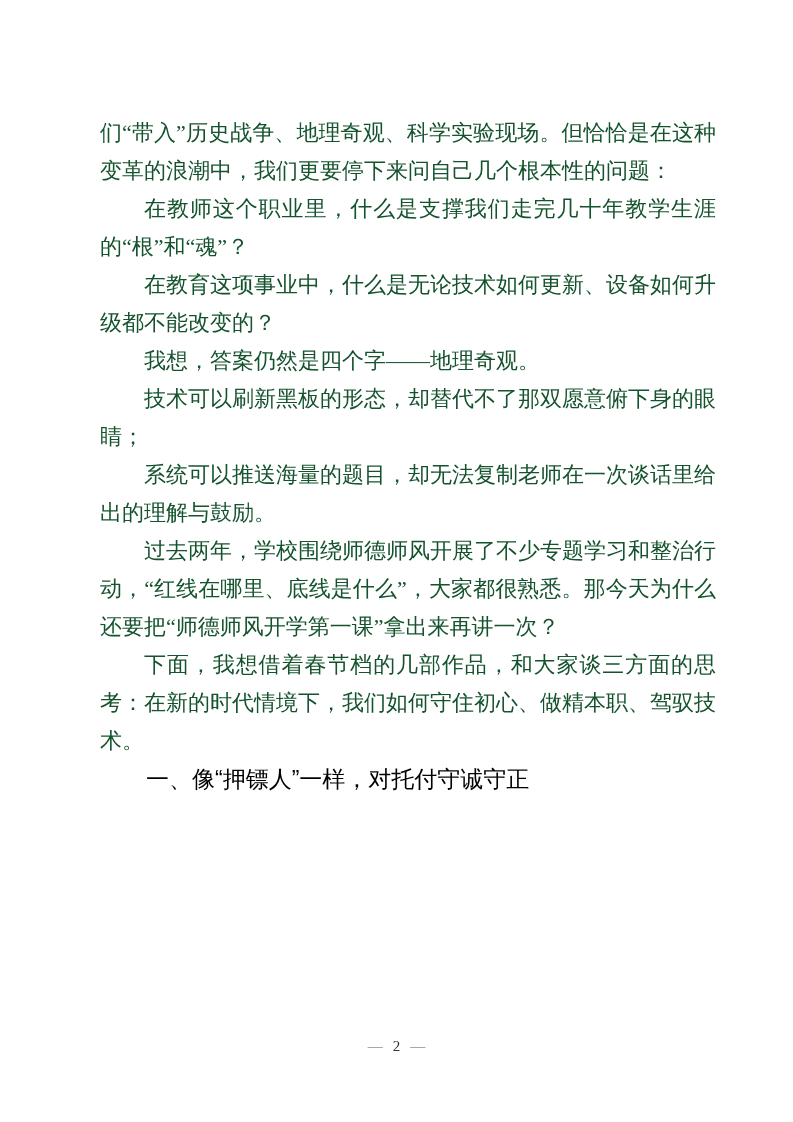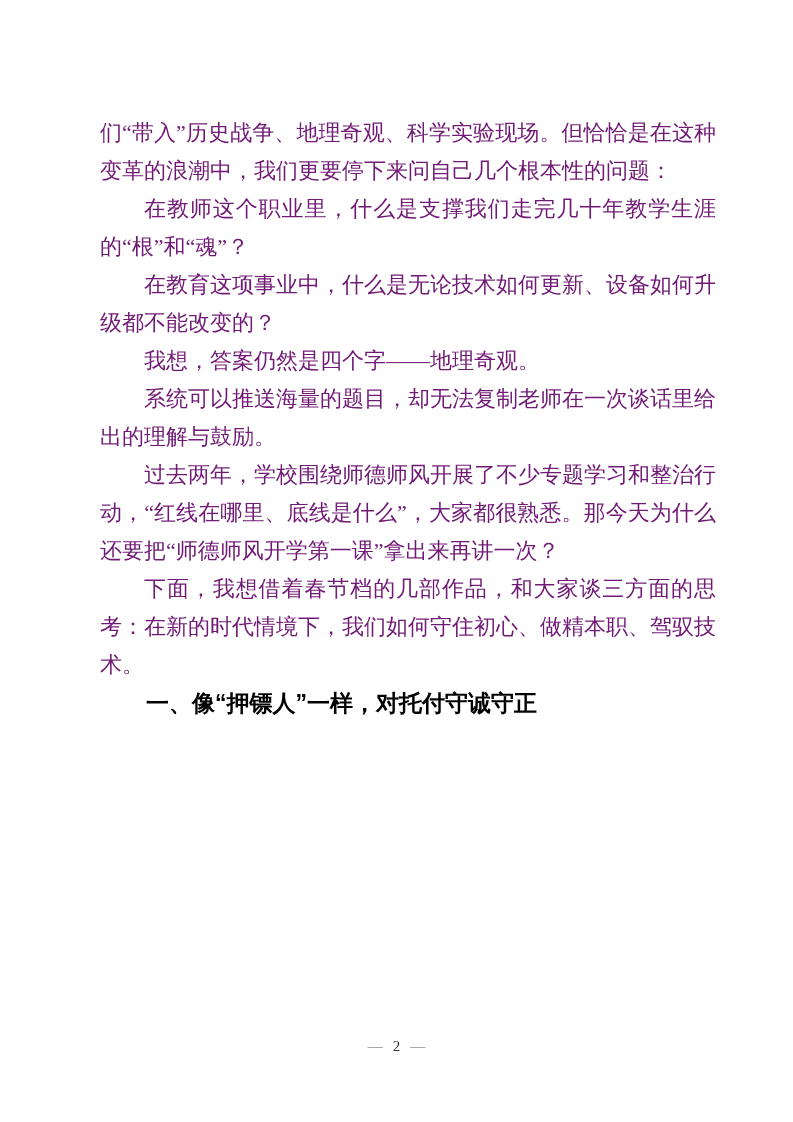--- a/index.html
+++ b/index.html
@@ -23,34 +23,34 @@
     left: 100px;
     top: 114px;
     width: 616px;
   }
   .para {
     margin: 0;
     padding: 0;
     font-family: "Liberation Serif", "DejaVu Serif", serif;
     font-size: 22px;
     line-height: 38px;
-    color: #701a75;
+    color: #14532d;
     text-align: justify;
     text-justify: inter-ideograph;
     text-indent: 2em;
     word-break: break-all;
   }
   .para.no-indent {
     text-indent: 0;
   }
   .heading {
     margin: 0;
     padding: 0;
     font-family: "Liberation Sans", "DejaVu Sans", sans-serif;
-    font-weight: 700;
+    font-weight: 400;
     font-size: 23px;
     line-height: 38px;
     color: #000000;
     text-indent: 2em;
     word-break: break-all;
   }
   .pagenum {
     position: absolute;
     top: 1035px;
     left: 0;
@@ -72,20 +72,21 @@
 </style>
 </head>
 <body>
 
 <div class="page">
   <div class="content">
     <p class="para no-indent">们“带入”历史战争、地理奇观、科学实验现场。但恰恰是在这种变革的浪潮中，我们更要停下来问自己几个根本性的问题：</p>
     <p class="para">在教师这个职业里，什么是支撑我们走完几十年教学生涯的“根”和“魂”？</p>
     <p class="para">在教育这项事业中，什么是无论技术如何更新、设备如何升级都不能改变的？</p>
     <p class="para">我想，答案仍然是四个字——地理奇观。</p>
+    <p class="para">技术可以刷新黑板的形态，却替代不了那双愿意俯下身的眼睛；</p>
     <p class="para">系统可以推送海量的题目，却无法复制老师在一次谈话里给出的理解与鼓励。</p>
     <p class="para">过去两年，学校围绕师德师风开展了不少专题学习和整治行动，“红线在哪里、底线是什么”，大家都很熟悉。那今天为什么还要把“师德师风开学第一课”拿出来再讲一次？</p>
     <p class="para">下面，我想借着春节档的几部作品，和大家谈三方面的思考：在新的时代情境下，我们如何守住初心、做精本职、驾驭技术。</p>
     <h2 class="heading">一、像“押镖人”一样，对托付守诚守正</h2>
   </div>
 
   <div class="pagenum">
     <span class="dash">—</span><span class="num">2</span><span class="dash">—</span>
   </div>
 </div>

